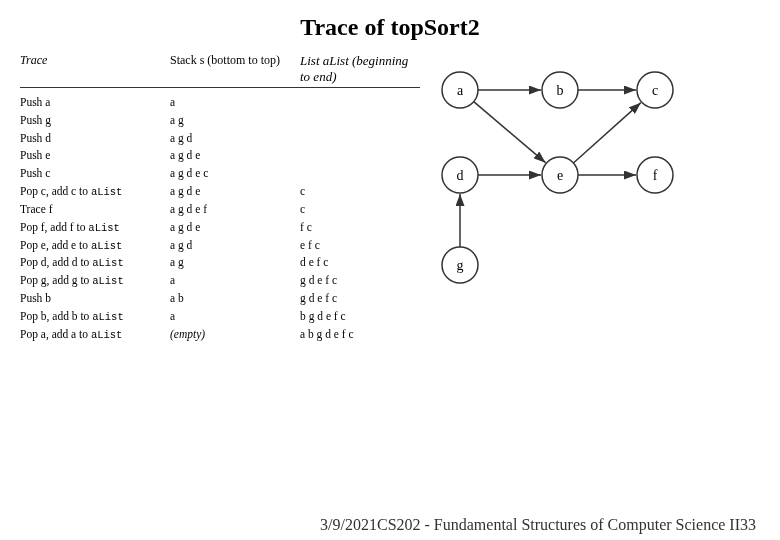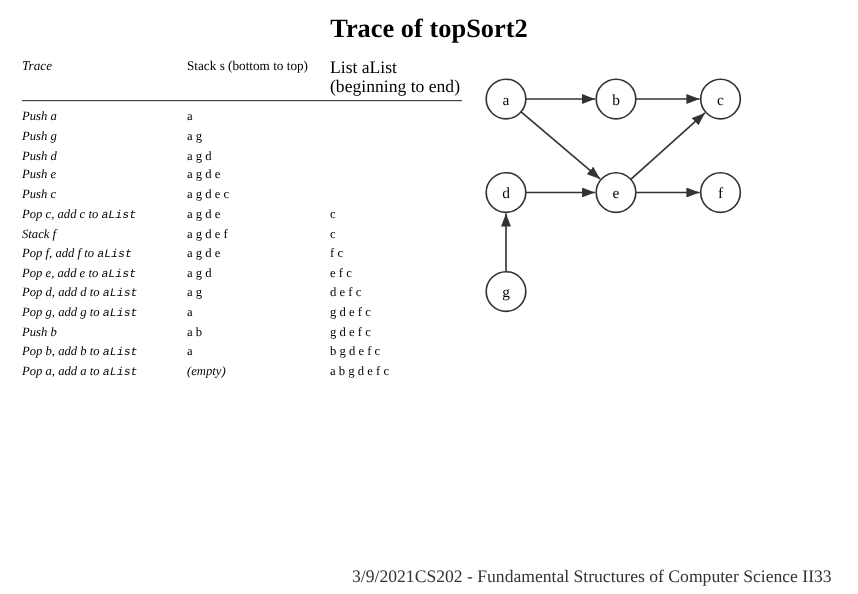--- a/index.html
+++ b/index.html
@@ -47,37 +47,37 @@
       width: 150px;
       font-style: italic;
       font-size: 12px;
     }
     .col-stack {
       width: 130px;
       font-size: 12px;
     }
     .col-list {
       width: 120px;
-      font-size: 16px;
+      font-style: italic;
+      font-size: 13px;
     }
     .col-headers .col-action,
     .col-headers .col-stack,
     .col-headers .col-list {
       border-bottom: 1px solid #333;
       padding-bottom: 2px;
     }
     .data-row {
       display: flex;
       flex-direction: row;
       line-height: 1.55;
     }
     .cell-action {
       width: 150px;
       font-size: 11.5px;
-      font-style: italic;
     }
     .cell-stack {
       width: 130px;
       font-size: 11.5px;
     }
     .cell-list {
       width: 120px;
       font-size: 11.5px;
     }
     .mono {
@@ -143,21 +143,21 @@
             <div class="cell-action">Push c</div>
             <div class="cell-stack">a g d e c</div>
             <div class="cell-list"></div>
           </div>
           <div class="data-row">
             <div class="cell-action">Pop c, add c to <span class="mono">aList</span></div>
             <div class="cell-stack">a g d e</div>
             <div class="cell-list">c</div>
           </div>
           <div class="data-row">
-            <div class="cell-action">Stack f</div>
+            <div class="cell-action">Trace f</div>
             <div class="cell-stack">a g d e f</div>
             <div class="cell-list">c</div>
           </div>
           <div class="data-row">
             <div class="cell-action">Pop f, add f to <span class="mono">aList</span></div>
             <div class="cell-stack">a g d e</div>
             <div class="cell-list">f c</div>
           </div>
           <div class="data-row">
             <div class="cell-action">Pop e, add e to <span class="mono">aList</span></div>

